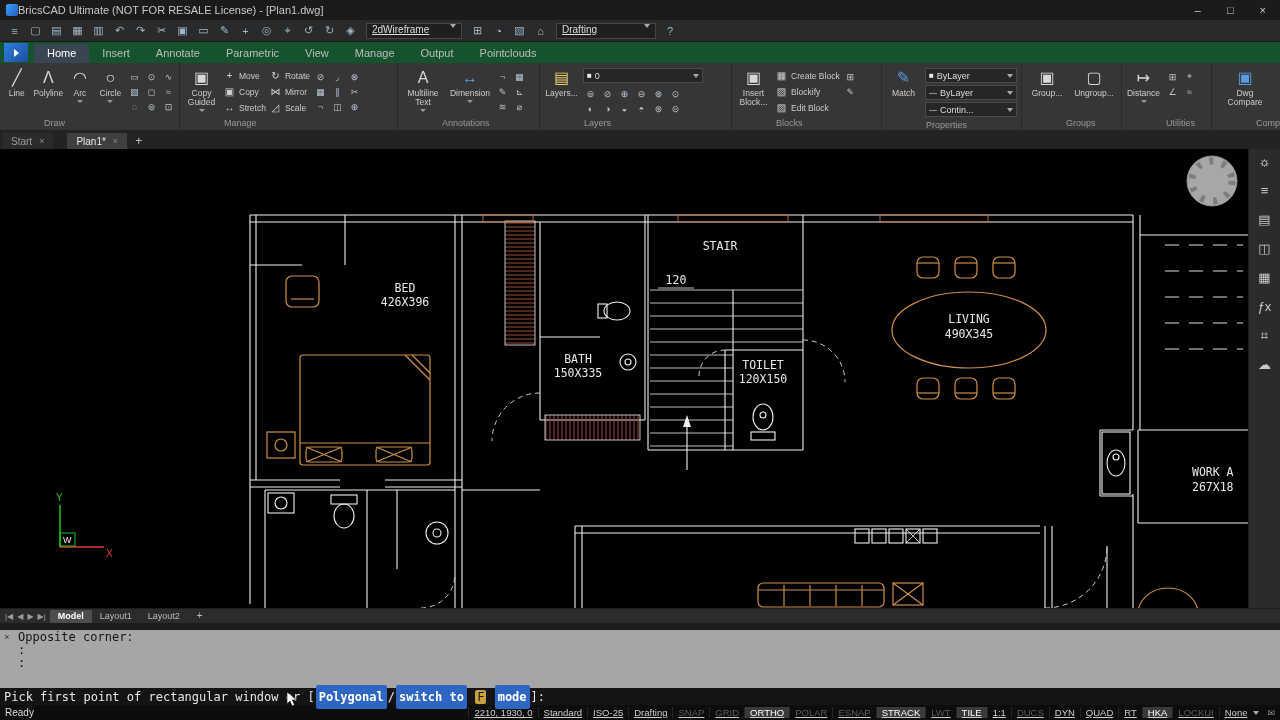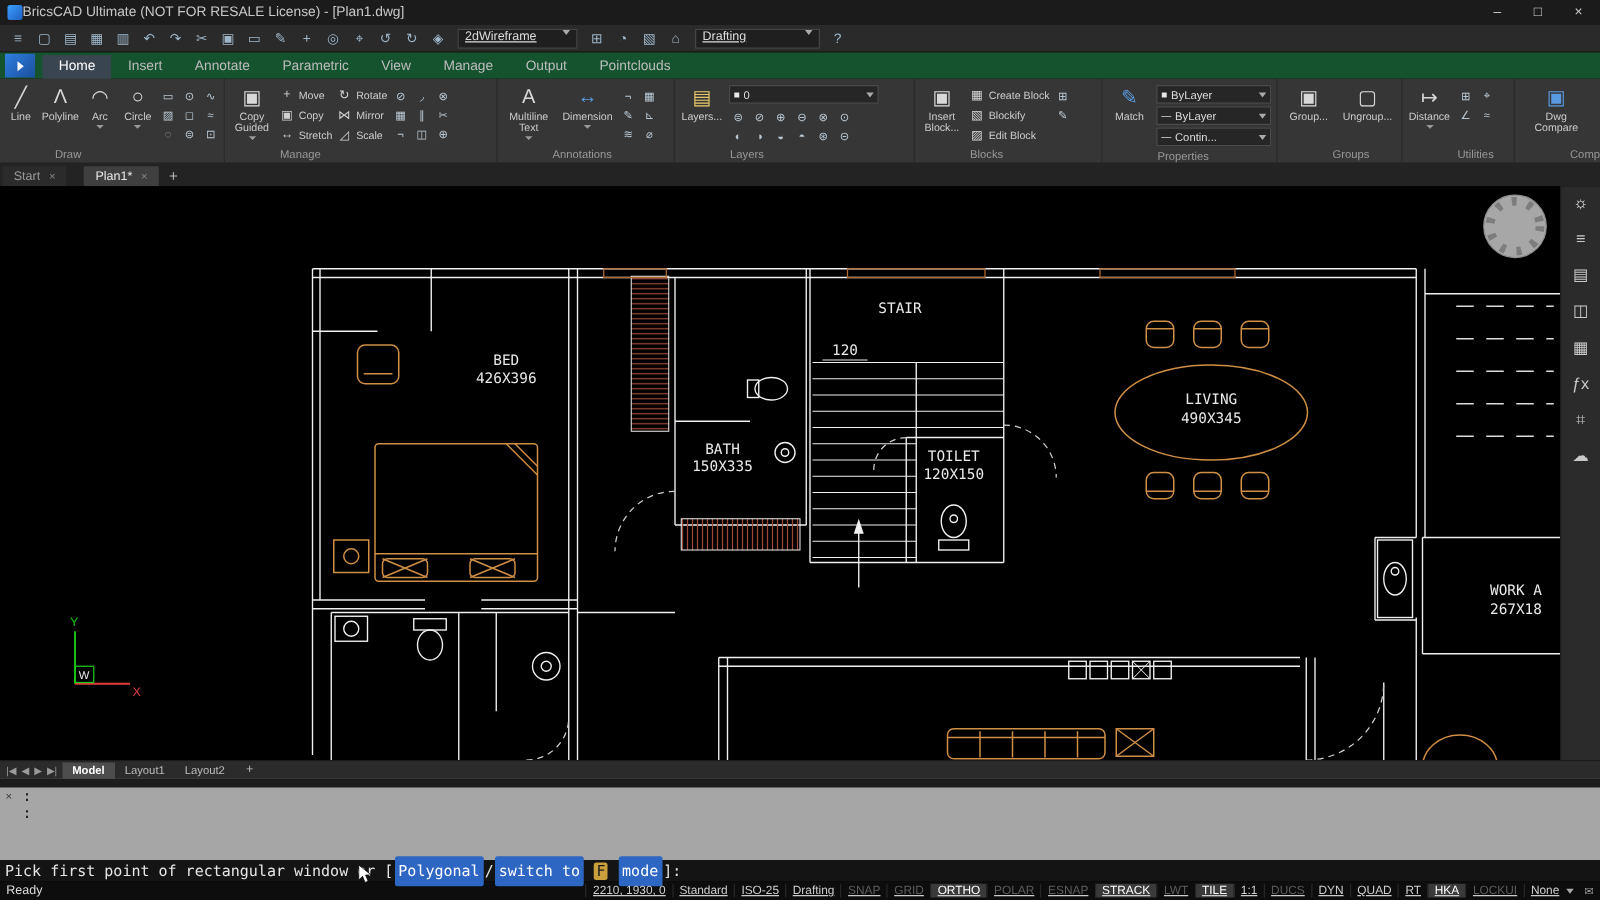--- a/index.html
+++ b/index.html
@@ -77,21 +77,21 @@
   .layoutbar { height:15px; background:#2b2b2b; border-top:1px solid #1c1c1c; display:flex; align-items:center; gap:2px; padding-left:3px; font-size:9px; color:#bbb; }
   .lnav { color:#9a9a9a; font-size:8px; padding:0 2px; }
   .ltab { padding:0 8px; height:13px; line-height:13px; }
   .ltab.active { background:#4d4d4d; color:#fff; font-weight:bold; }
 
   
   .cmdwrap { height:65px; border-top:7px solid #1c1c1c; background:#a6a6a6; display:flex; }
   .cmdgutter { width:14px; display:flex; flex-direction:column; align-items:center; padding-top:2px; color:#333; font-size:9px; }
   .cmdlines { flex:1; padding:1px 4px; font:12px "DejaVu Sans Mono",monospace; color:#141414; line-height:13px; }
   .promptrow { height:17px; background:#141414; display:flex; align-items:center; padding-left:4px; font:12px "DejaVu Sans Mono",monospace; color:#e6e6e6; white-space:pre; }
-  .pseg.s-chip { background:var(--chip_blue); color:#fff; border-radius:2px; padding:5px 3px; margin:0 1px; }
+  .pseg.s-chip { background:var(--chip_blue); color:#fff; border-radius:2px; padding:5px 3px; margin:0 1px;font-weight:bold; }
   .pseg.s-hot { background:var(--hot_gold); color:#1a1a1a; border-radius:2px; padding:0 2px; }
 
   
   .statusbar { height:15px; background:#0d0d0d; display:flex; align-items:center; padding:0 5px; font-size:9.5px; color:#ccc; }
   .ready { color:#ddd; font-size:10px; }
   .sfields { margin-left:auto; display:flex; align-items:center;text-decoration:underline; }
   .sfield { padding:0 5px; border-left:1px solid #262626; white-space:nowrap; }
   .sfield.s-plain { color:#cfcfcf; }
   .sfield.s-off { color:#5d5d5d; }
   .sfield.s-on { color:#fff; background:#3a3a3a; }
@@ -665,20 +665,21 @@
     </span>
   <span class="plusbtn" style="font-size:10px">+</span>
 </div>
 
 <div class="cmdwrap">
   <div class="cmdgutter">
     <span>×</span>
   </div>
   <div class="cmdlines">
 
+  <div class="cline">Opposite corner:</div>
       <div class="cline">:</div>
       <div class="cline">:</div>
     </div>
 </div>
 <div class="promptrow">
   
 <span class="pseg s-plain">Pick first point of rectangular window or [</span><span class="pseg s-chip">Polygonal</span><span class="pseg s-plain">/</span><span class="pseg s-chip">switch to</span><span class="pseg s-plain"> </span><span class="pseg s-hot">F</span><span class="pseg s-plain"> </span><span class="pseg s-chip">mode</span><span class="pseg s-plain">]:</span></div>
 
 <svg class="cursor" width="14" height="16">
   <polygon points="1,0 1,12 4,9 6,14 8.5,13 6.5,8 11,8" fill="#fff" stroke="#000" stroke-width="0.6"></polygon>

